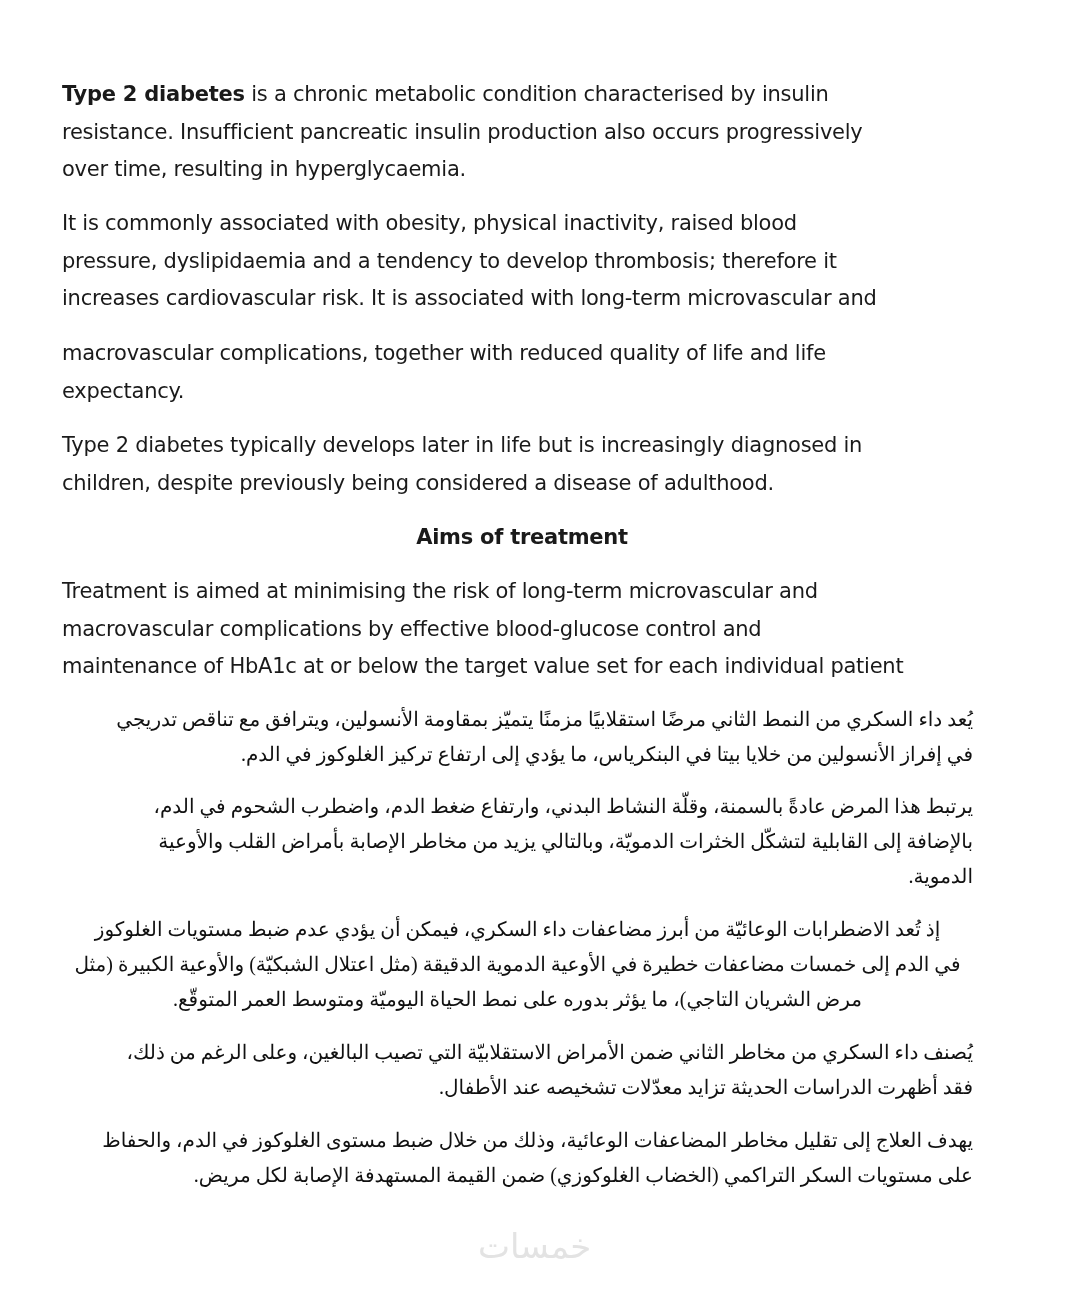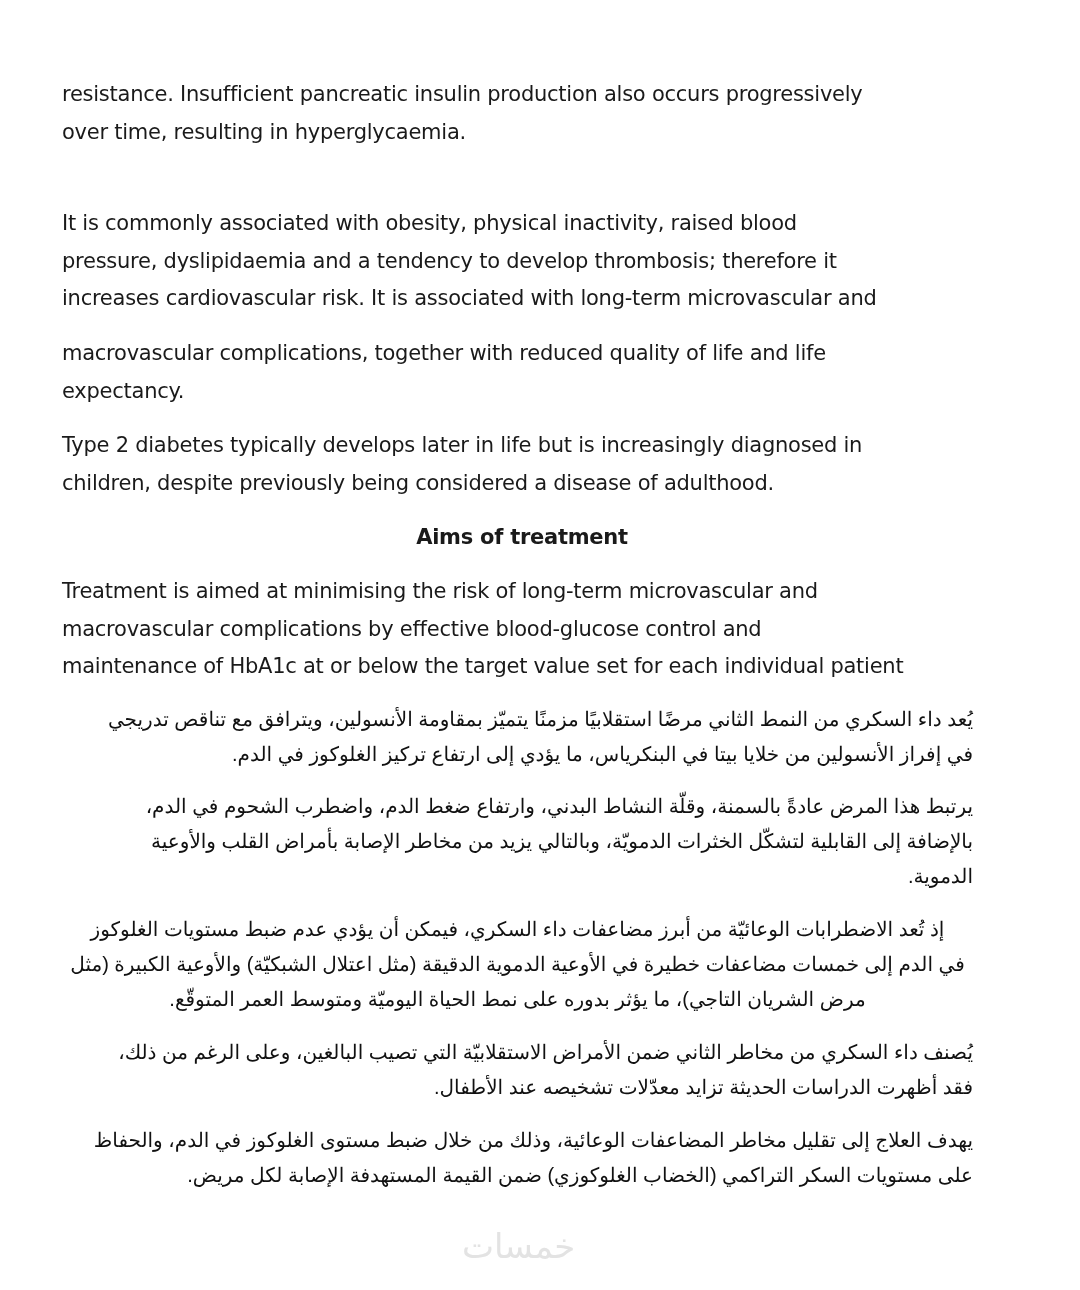--- a/index.html
+++ b/index.html
@@ -1,28 +1,29 @@
 <!DOCTYPE html>
 <html><head>
   <meta charset="utf-8">
   <style>
     html, body { margin: 0; padding: 0; background: #ffffff; }
     body { width: 1080px; height: 1290px; position: relative; overflow: hidden; color: #1a1a1a; }
     .en { position: absolute; left: 62px; width: 920px; font-family: "DejaVu Sans", sans-serif; font-size: 21px; line-height: 37.5px; letter-spacing: -0.25px; }
     .en p { margin: 0; }
     .en b { font-weight: bold; }
-    .ar { position: absolute; left: 62px; width: 911px; direction: rtl; text-align: right; font-family: Liberation Sans, sans-serif; font-size: 20px; line-height: 35px; color: #111; }
+    .ar { position: absolute; left: 62px; width: 911px; direction: rtl; text-align: right; font-family: Liberation Serif, serif; font-size: 20px; line-height: 35px; color: #111; }
     .ar p { margin: 0; }
     .heading { font-weight: bold; text-align: center; }
-    .watermark { position: absolute; left: 462px; top: 1226px; font-family: "DejaVu Sans", sans-serif; font-size: 34px; color: #e3e3e3; direction: rtl; }
+    .watermark { position: absolute; left: 478px; top: 1226px; font-family: "DejaVu Sans", sans-serif; font-size: 34px; color: #e3e3e3; direction: rtl; }
   </style>
 </head>
 <body>
 
 <div class="en" style="top:76px;">
+  <p><b>Type 2 diabetes</b><span> is a chronic metabolic condition characterised by insulin</span></p>
   <p>resistance. Insufficient pancreatic insulin production also occurs progressively</p>
   <p>over time, resulting in hyperglycaemia.</p>
 </div>
 
 <div class="en" style="top:205px;">
   <p>It is commonly associated with obesity, physical inactivity, raised blood</p>
   <p>pressure, dyslipidaemia and a tendency to develop thrombosis; therefore it</p>
   <p>increases cardiovascular risk. It is associated with long-term microvascular and</p>
 </div>
 

